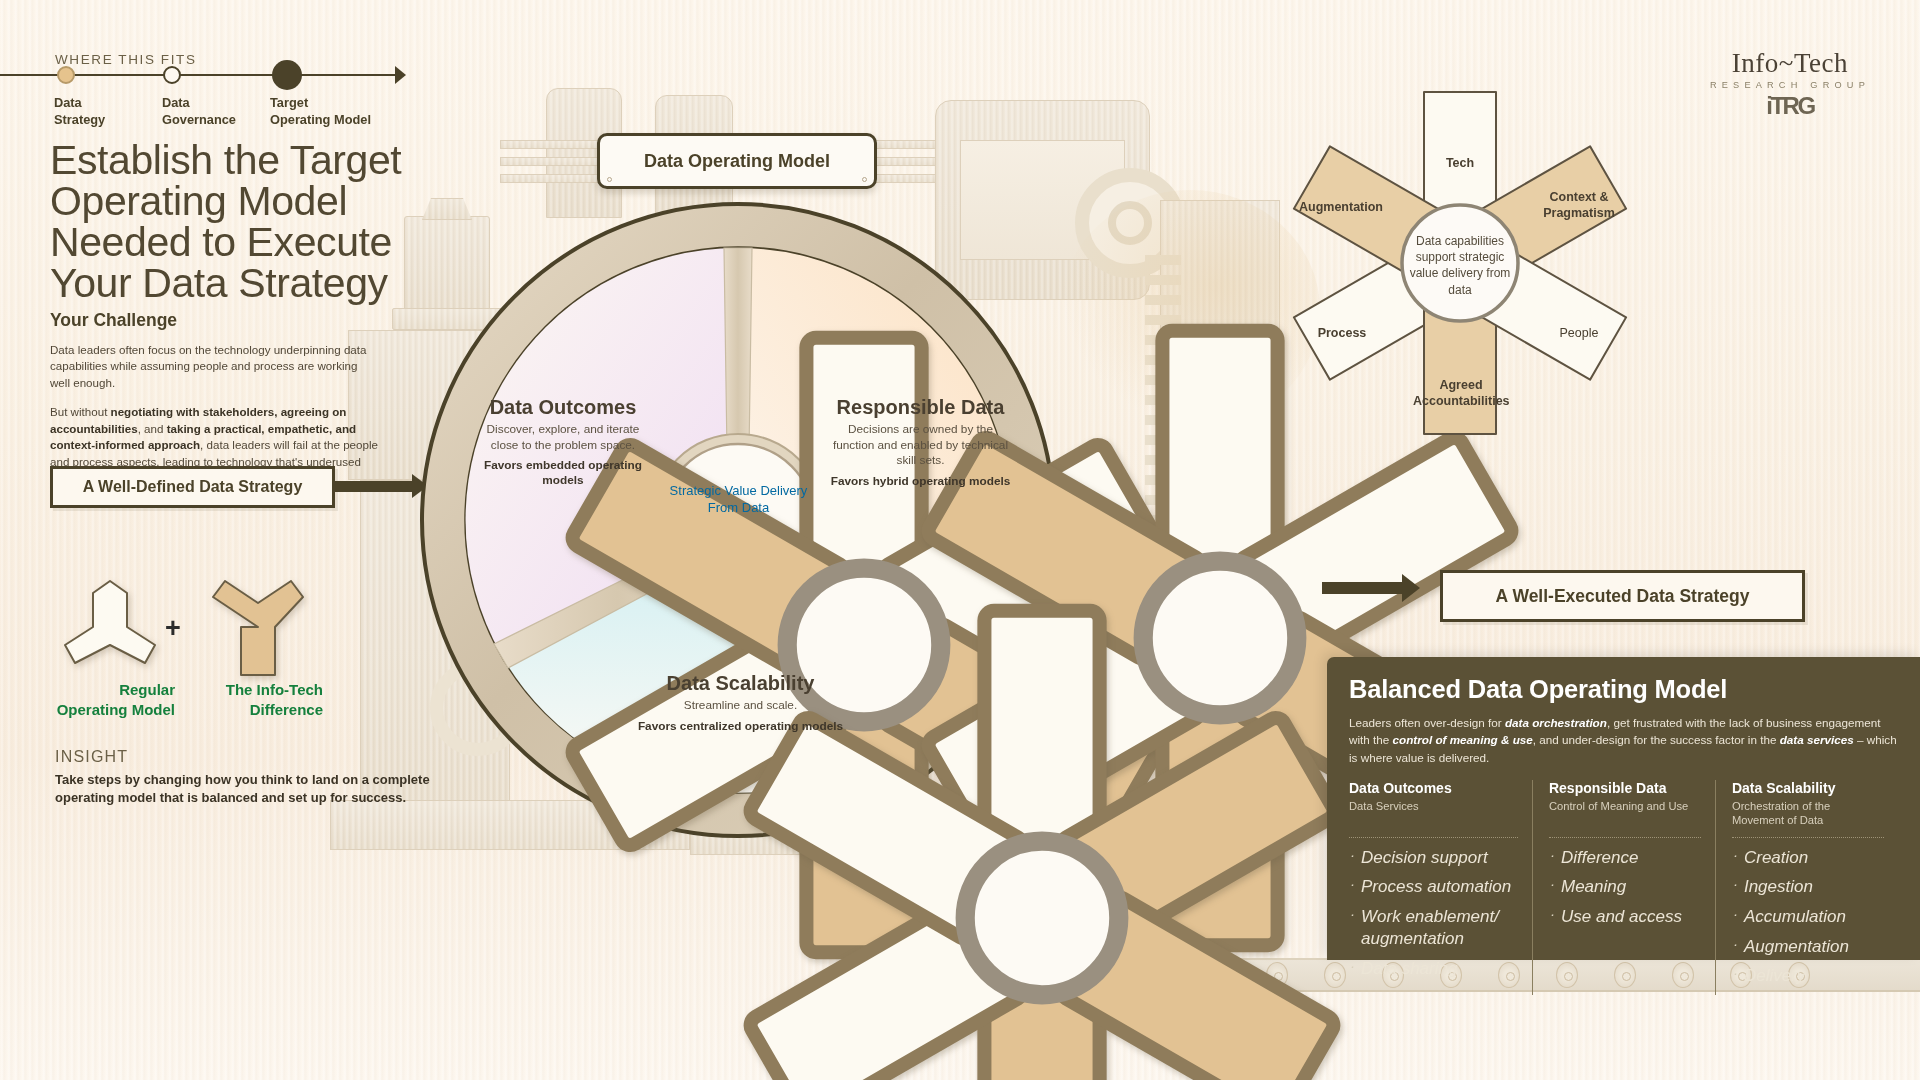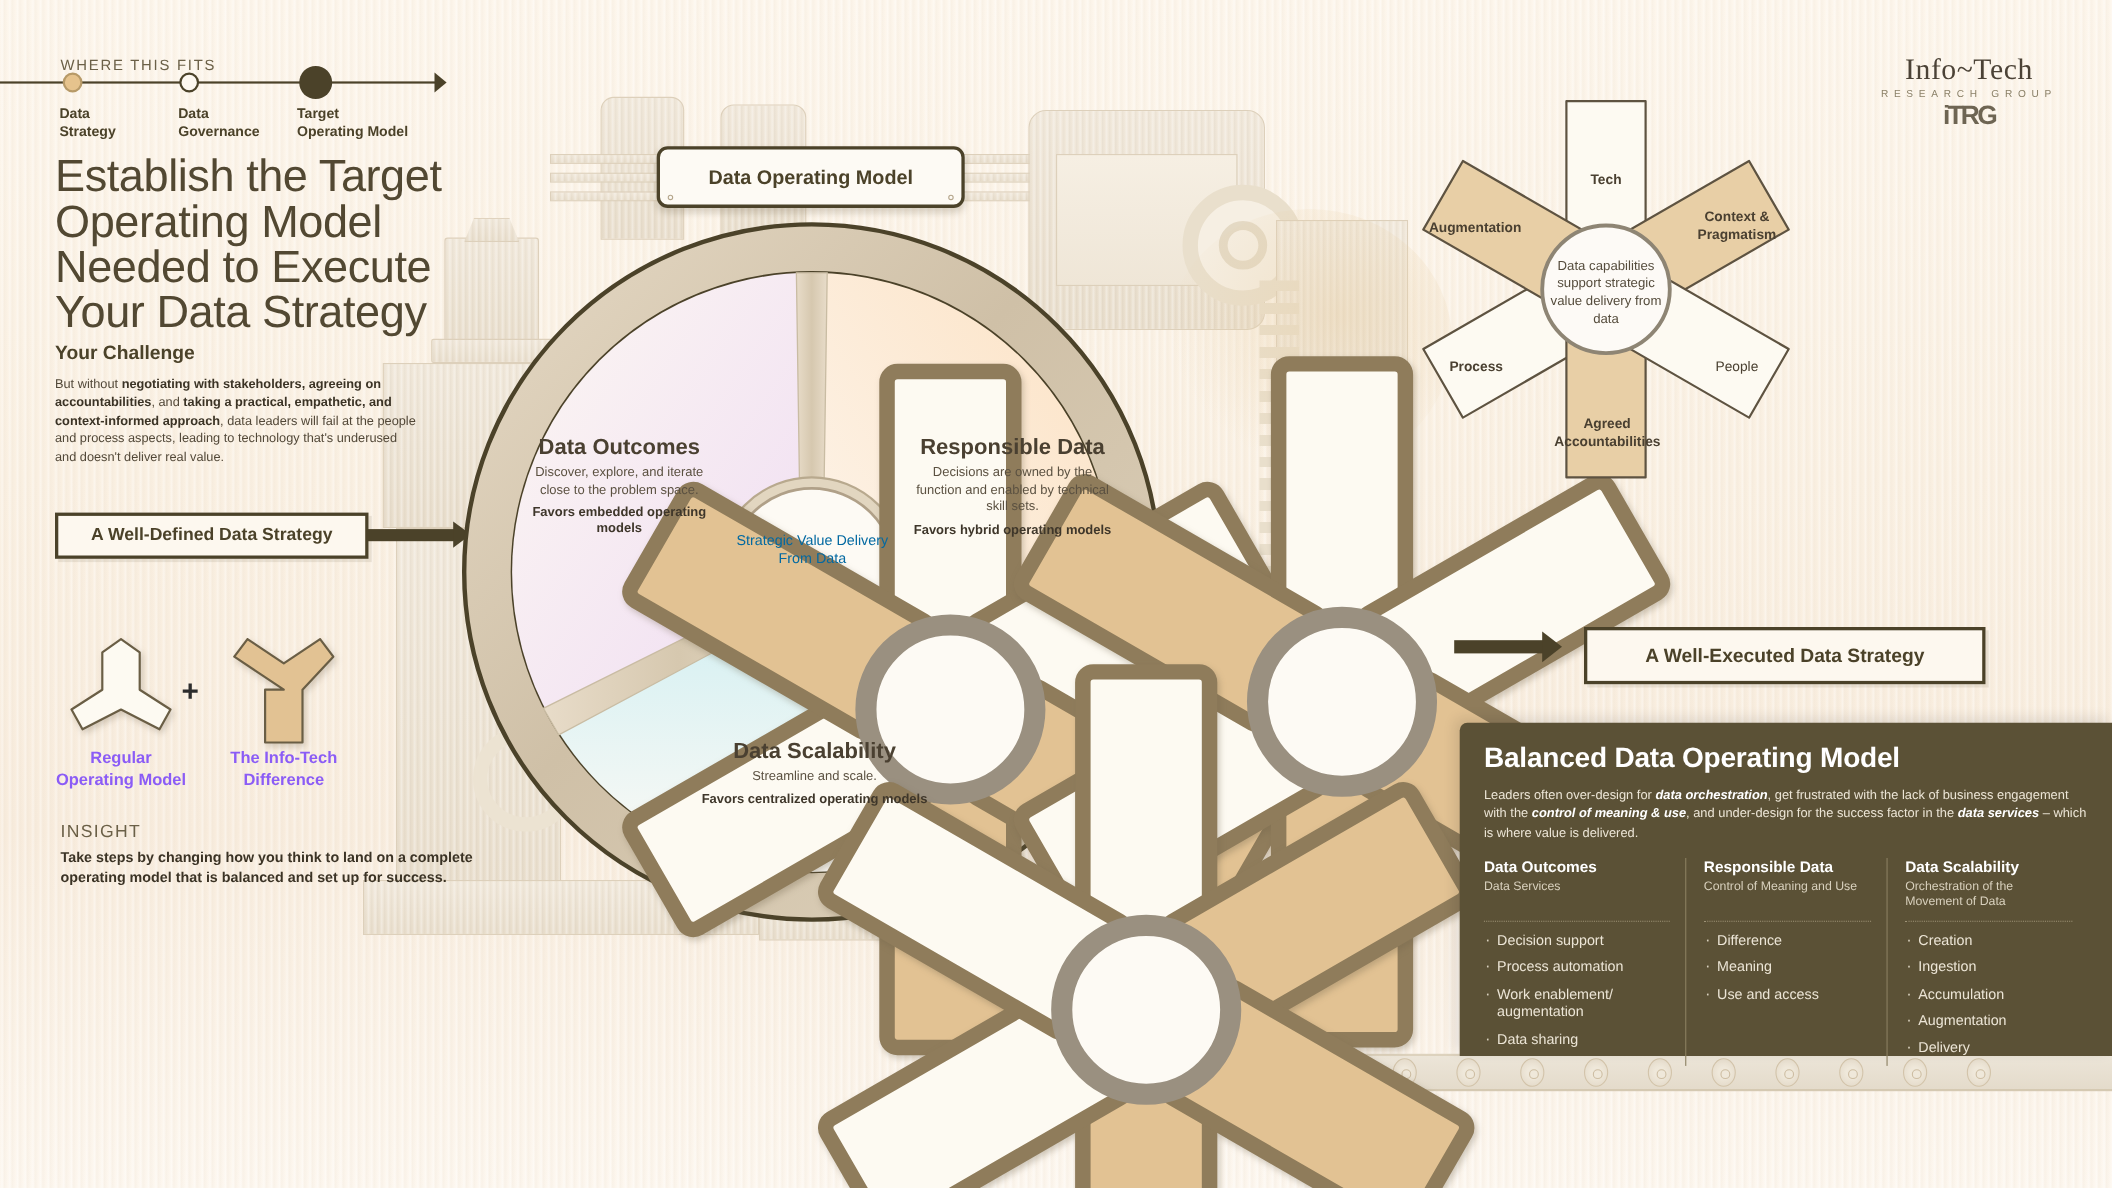--- a/index.html
+++ b/index.html
@@ -60,22 +60,22 @@
   }
   #wdarrow { position:absolute; left:334px; top:481px; width:80px; height:11px; background:#4b4229; }
   #wdarrow:after { content:''; position:absolute; right:-14px; top:-7px; width:0;height:0;
     border-left:16px solid #4b4229; border-top:12px solid transparent; border-bottom:12px solid transparent;}
 
   
   #ycmp { position:absolute; left:55px; top:575px; width:260px; height:200px; }
   .ywrap { position:absolute; width:110px; height:110px; }
   .ywrap svg { width:110px; height:110px; filter:drop-shadow(2px 3px 3px rgba(100,85,60,0.25)); }
   #ycmp .plus { position:absolute; left:110px; top:38px; font-size:27px; font-weight:700; color:#2c2c2c;}
-  .ycap { position:absolute; top:105px; width:130px; text-align:center;
-    font-size:15px; font-weight:700; line-height:1.3; color:#8b5cf6; }
+  .ycap { position:absolute; top:105px; width:130px; text-align:right;
+    font-size:15px; font-weight:700; line-height:1.3; color:#15803d; }
 
   
   #insight { position:absolute; left:55px; top:748px; width:400px; }
   #insight .ttl { font-size:16px; letter-spacing:1.2px; color:#6b6047; margin-bottom:5px; }
   #insight .body { font-size:13px; font-weight:700; line-height:1.37; color:#3b3325; }
 
   
   .mach { position:absolute; pointer-events:none; }
   .woodblk {
     background:
@@ -141,21 +141,21 @@
   #balanced h3 { font-size:25.5px; font-weight:700; color:#ffffff; margin-bottom:10px; letter-spacing:-0.2px;}
   #balanced .intro { font-size:11.7px; line-height:1.48; color:#ece5d6; margin-bottom:14px; }
   #balanced .intro b { font-weight:700; font-style:italic; color:#ffffff; }
   #bcols { display:flex; gap:0; }
   .bcol { width:33.33%; padding-right:14px; position:relative;}
   .bcol + .bcol { padding-left:16px; border-left:1px solid #8a7f60;}
   .bcol .h { font-size:14px; font-weight:700; color:#ffffff; line-height:1.2; }
   .bcol .s { font-size:11.2px; color:#d8d0bd; line-height:1.28; margin-top:2px; min-height:30px;}
   .bsep { border-top:1px dotted #9e9377; margin:8px 0 9px 0; }
   .bcol ul { list-style:none; }
-  .bcol li { font-size:13px; color:#ece5d6; line-height:1.3; margin-bottom:7.5px; padding-left:12px; position:relative;}
+  .bcol li { font-size:17px; color:#ece5d6; line-height:1.3; margin-bottom:7.5px; padding-left:12px; position:relative;font-style:italic;}
   .bcol li:before { content:'\00B7'; position:absolute; left:1px; top:-2px; font-size:15px; color:#d8d0bd;}
 
   
   #conveyor { position:absolute; left:1020px; top:958px; width:900px; height:34px; z-index:4;
     background:linear-gradient(180deg,#ece5d8,#e4dbcb); border-top:2px solid #ddd2bd; border-bottom:2px solid #d5c9b2;}
   #conveyor .rollers { display:flex; height:100%; align-items:center; padding-left:14px; gap:36px;}
   #conveyor .r { width:22px; height:26px; border-radius:50%; border:1.5px solid #d2c3a9;
     background:radial-gradient(circle,#efe8da 30%, #e7dece 70%); position:relative;}
   #conveyor .r:after{content:'';position:absolute;left:7px;top:9px;width:7px;height:7px;border-radius:50%;border:1.5px solid #cdbda2;}
 
@@ -228,20 +228,21 @@
     <div>Operating Model</div>
   </div>
 </div>
 
 <div id="headline">
   <h1>Establish the Target Operating Model Needed to Execute Your Data Strategy</h1>
 </div>
 
 <div id="challenge">
   <h2>Your Challenge</h2>
+  <p>Data leaders often focus on the technology underpinning data capabilities while assuming people and process are working well enough.</p>
   <p><span>But without </span><b>negotiating with stakeholders, agreeing on accountabilities</b><span>, and </span><b>taking a practical, empathetic, and context-informed approach</b><span>, data leaders will fail at the people and process aspects, leading to technology that's underused and doesn't deliver real value.</span></p>
 </div>
 
 <div id="wdbox">A Well-Defined Data Strategy</div>
 <div id="wdarrow"></div>
 
 <div id="ycmp">
   <div class="ywrap" style="left:0;top:0;">
     <svg viewBox="0 0 110 110">
       <path d="M55 6 L72 18 L72 52 L100 70 L90 88 L55 70 L20 88 L10 70 L38 52 L38 18 Z" fill="#fdfaf2" stroke="#6a5e45" stroke-width="2" stroke-linejoin="round"></path>

